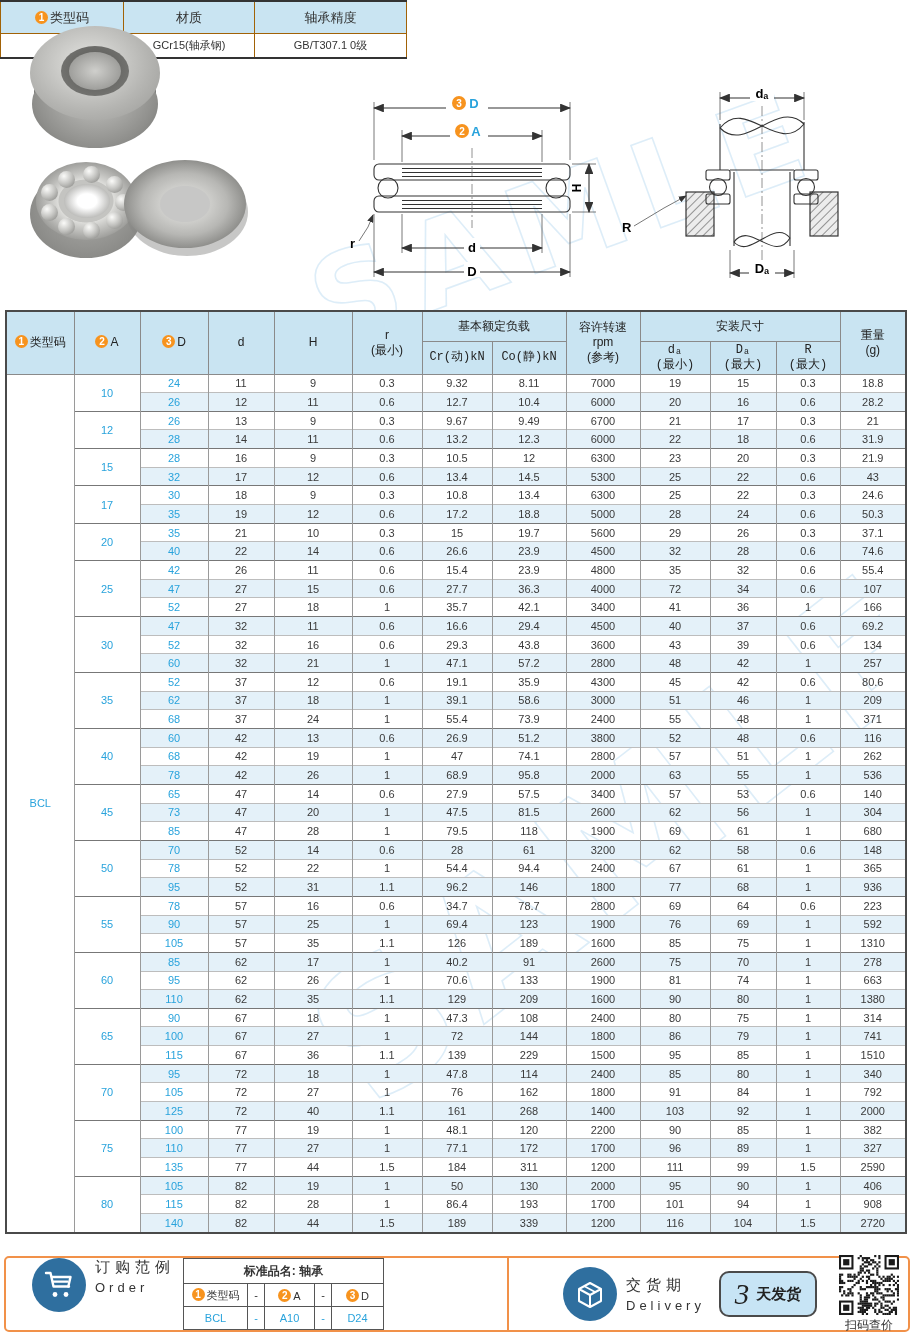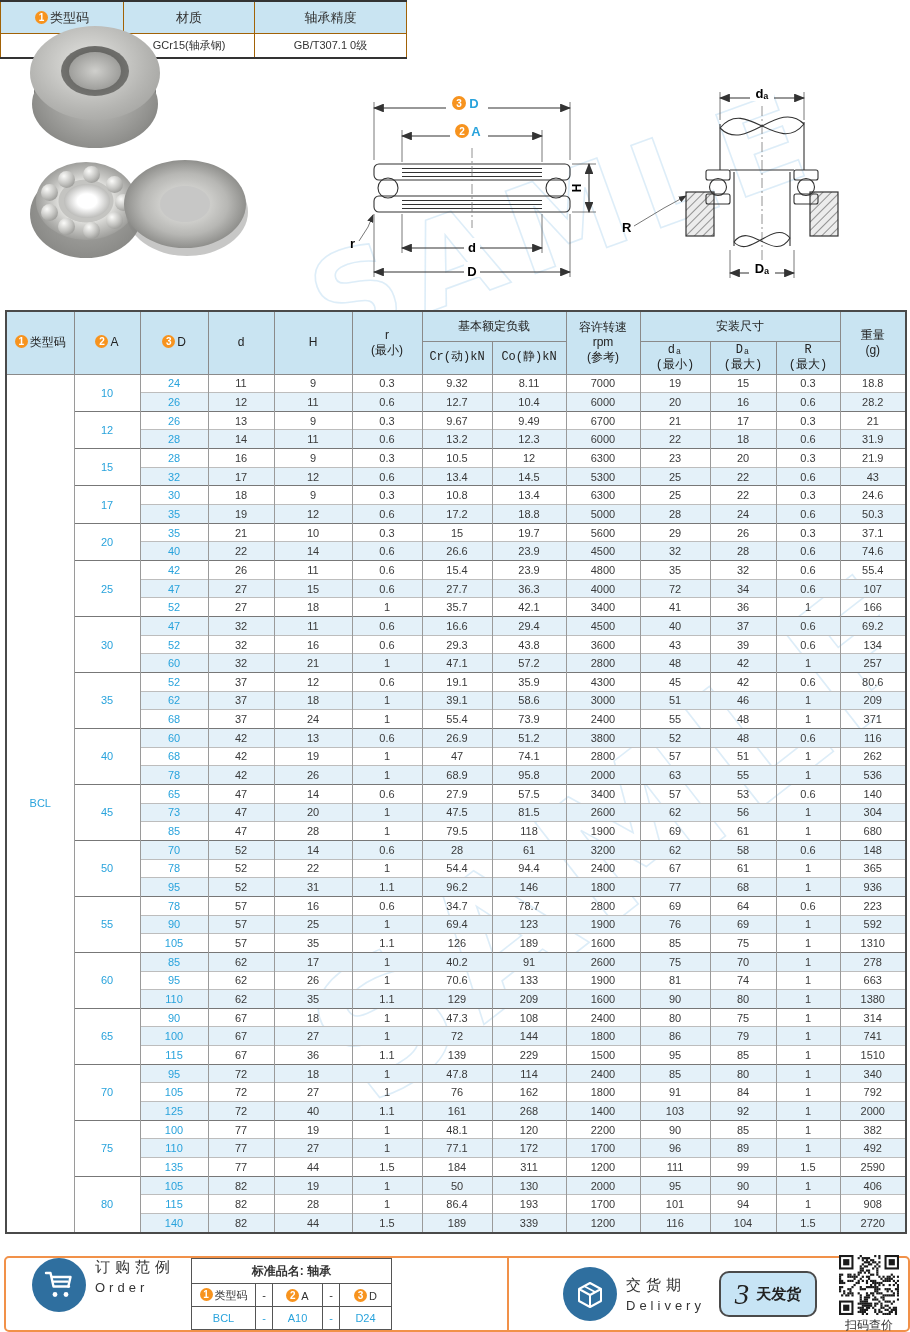--- a/index.html
+++ b/index.html
@@ -64,21 +64,21 @@
   
   #footer{position:absolute;left:4px;top:1256px;width:902px;height:72px;border:2px solid #F19149;
           border-radius:5px;display:flex;align-items:center;}
   .f-left{width:501px;display:flex;height:100%;}
   .f-right{flex:1;display:flex;align-items:center;height:100%;border-left:2px solid #F19149;padding-left:54px;}
   .icon-circle{width:54px;height:54px;border-radius:50%;background:#2F6F9F;flex:none;
                display:flex;align-items:center;justify-content:center;margin-left:26px;}
   .f-label{margin-left:9px;}
   .f-label .cn{font-size:15px;letter-spacing:5px;color:#333;}
   .f-label .en{font-size:13px;letter-spacing:4px;color:#333;margin-top:3px;}
-  #order-table{margin-left:16px;border-collapse:collapse;table-layout:fixed;}
+  #order-table{margin-left:8px;border-collapse:collapse;table-layout:fixed;}
   #order-table th,#order-table td{border:1px solid #555;text-align:center;font-weight:normal;}
   #order-table .ot-title{font-size:12px;font-weight:bold;height:18px;}
   #order-table .ot-h{font-size:11px;height:19px;}
   #order-table .ot-v{font-size:11px;height:19px;}
   .badge{width:94px;height:42px;background:#C7E4F5;border:2px solid #4a4a4a;border-radius:10px;
          display:flex;align-items:center;justify-content:center;gap:7px;margin-left:14px;}
   .badge .num{font-size:29px;font-style:italic;font-family:"Liberation Serif","DejaVu Serif",serif;color:#222;}
   .badge .txt{font-size:15px;font-weight:bold;color:#222;}
   .qr-wrap{margin-left:22px;display:flex;flex-direction:column;align-items:center;}
   .qr-caption{font-size:12px;margin-top:2px;}
@@ -822,21 +822,21 @@
         <td class="cy">110</td>
         <td>77</td>
         <td>27</td>
         <td>1</td>
         <td>77.1</td>
         <td>172</td>
         <td>1700</td>
         <td>96</td>
         <td>89</td>
         <td>1</td>
-        <td>492</td>
+        <td>327</td>
       </tr>
       <tr class="">
         <td class="cy">135</td>
         <td>77</td>
         <td>44</td>
         <td>1.5</td>
         <td>184</td>
         <td>311</td>
         <td>1200</td>
         <td>111</td>

